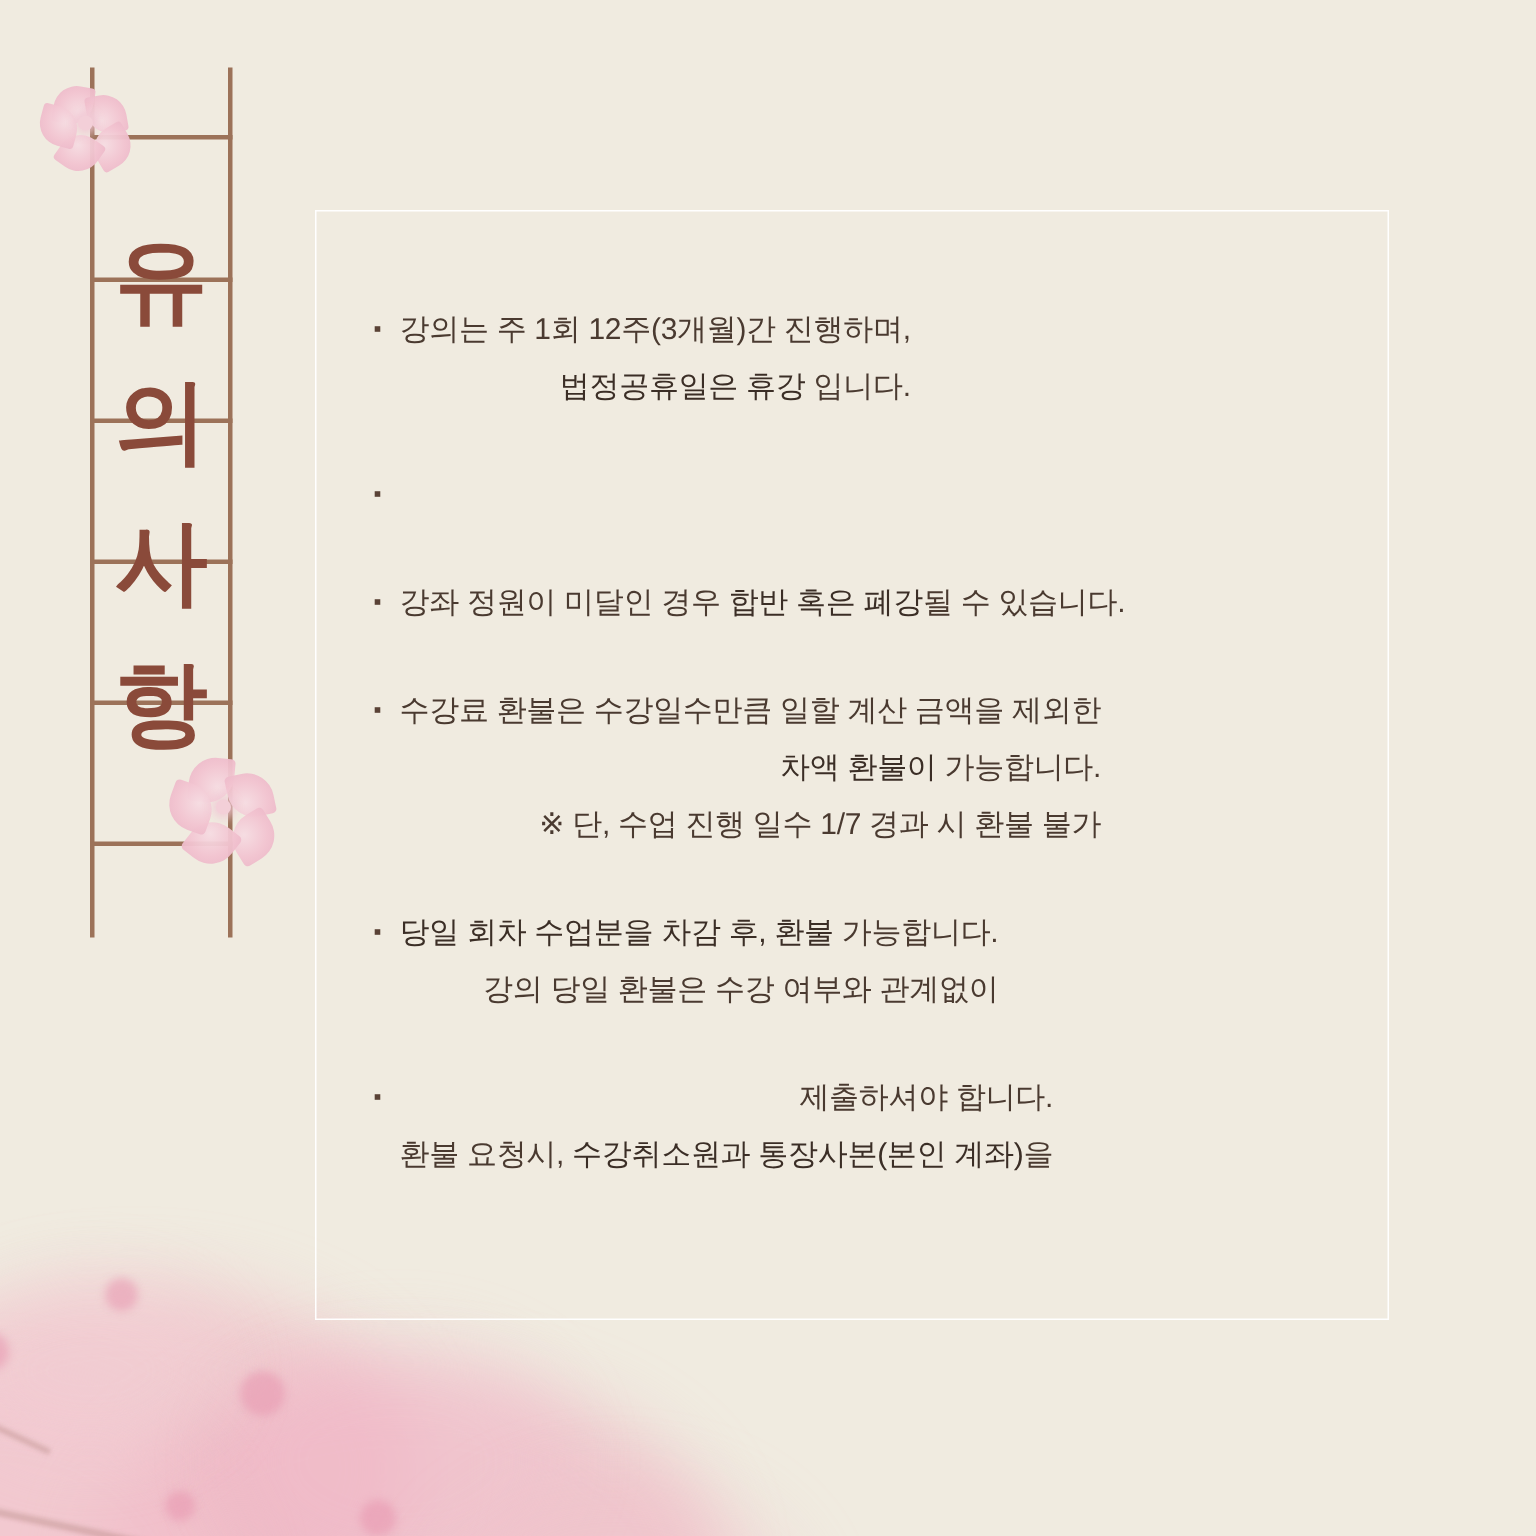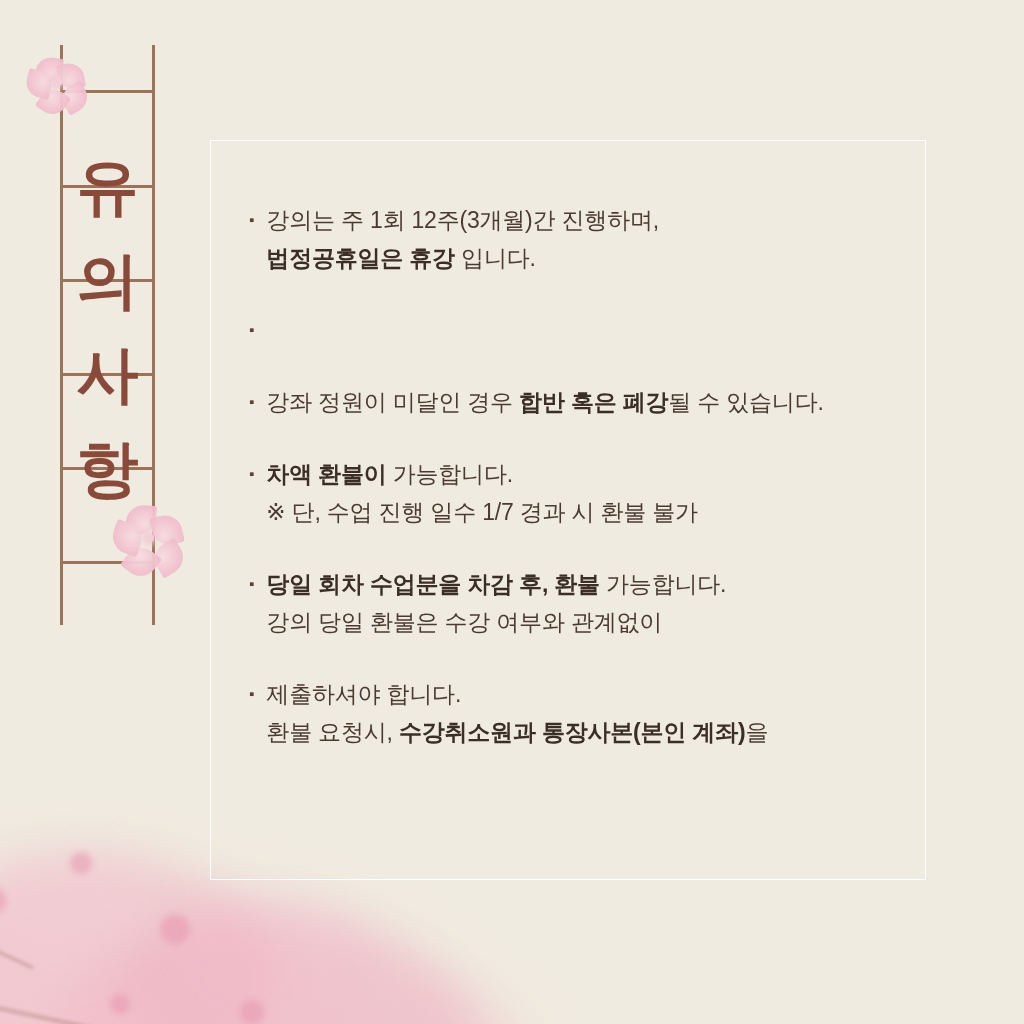--- a/index.html
+++ b/index.html
@@ -135,26 +135,27 @@
   }
   .bullet {
     color: #5a4236;
     font-size: 15px;
     line-height: 38px;
     margin-right: 12px;
     flex: 0 0 auto;
   }
   .lines {
     color: #4a3a30;
-    font-size: 23px;
+    font-size: 20px;
     line-height: 38px;
     letter-spacing: -0.2px;
+    text-align: right;
   }
   .lines .line { white-space: nowrap; }
-  .lines b { font-weight: 700; color: #3b2e26; margin-top: 41px; }
+  .lines b { font-weight: 400; color: #3b2e26; margin-top: 41px; }
 </style>
 </head>
 <body>
 
 <div class="bg-blossom">
   <div class="cloud c1"></div>
   <div class="cloud c2"></div>
   <div class="cloud c3"></div>
   <div class="cloud c4"></div>
   <div class="cloud c5"></div>
@@ -221,20 +222,21 @@
       </div>
       <div class="notice-item">
         <span class="bullet">▪</span>
         <div class="lines">
           <div class="line"><span>강좌 정원이 미달인 경우 </span><b>합반 혹은 폐강</b><span>될 수 있습니다.</span></div>
         </div>
       </div>
       <div class="notice-item">
         <span class="bullet">▪</span>
         <div class="lines">
+          <div class="line"><span>수강료 환불은 수강일수만큼 일할 계산 금액을 제외한</span></div>
           <div class="line"><b>차액 환불이</b><span> 가능합니다.</span></div>
           <div class="line"><span>※ 단, 수업 진행 일수 1/7 경과 시 환불 불가</span></div>
         </div>
       </div>
       <div class="notice-item">
         <span class="bullet">▪</span>
         <div class="lines">
           <div class="line"><b>당일 회차 수업분을 차감 후, 환불</b><span> 가능합니다.</span></div>
           <div class="line"><span>강의 당일 환불은 수강 여부와 관계없이</span></div>
         </div>

